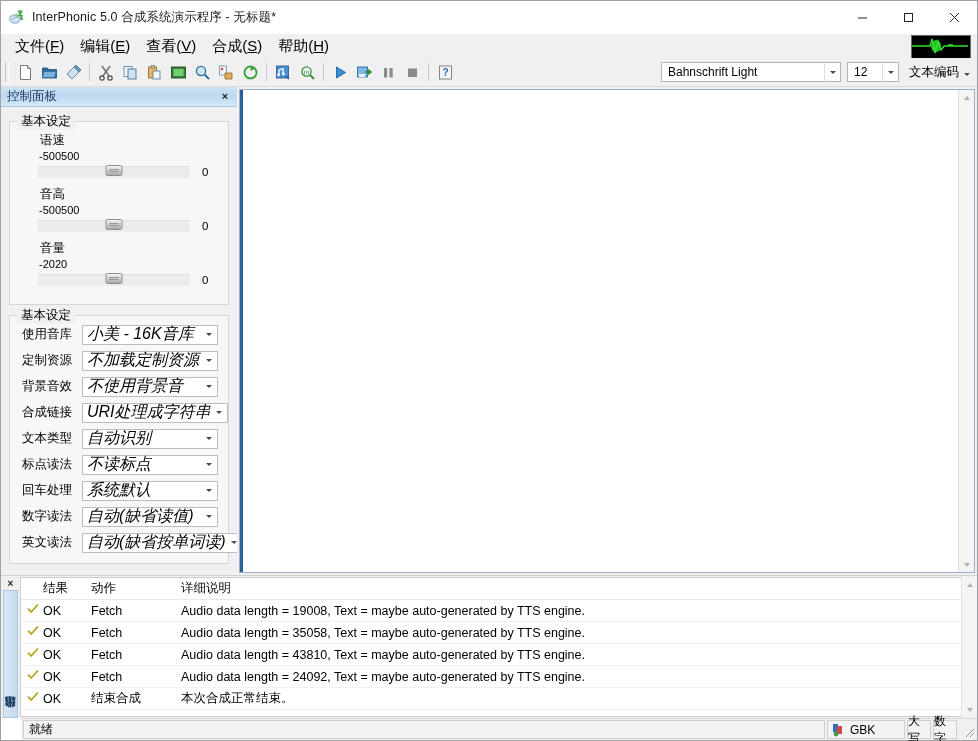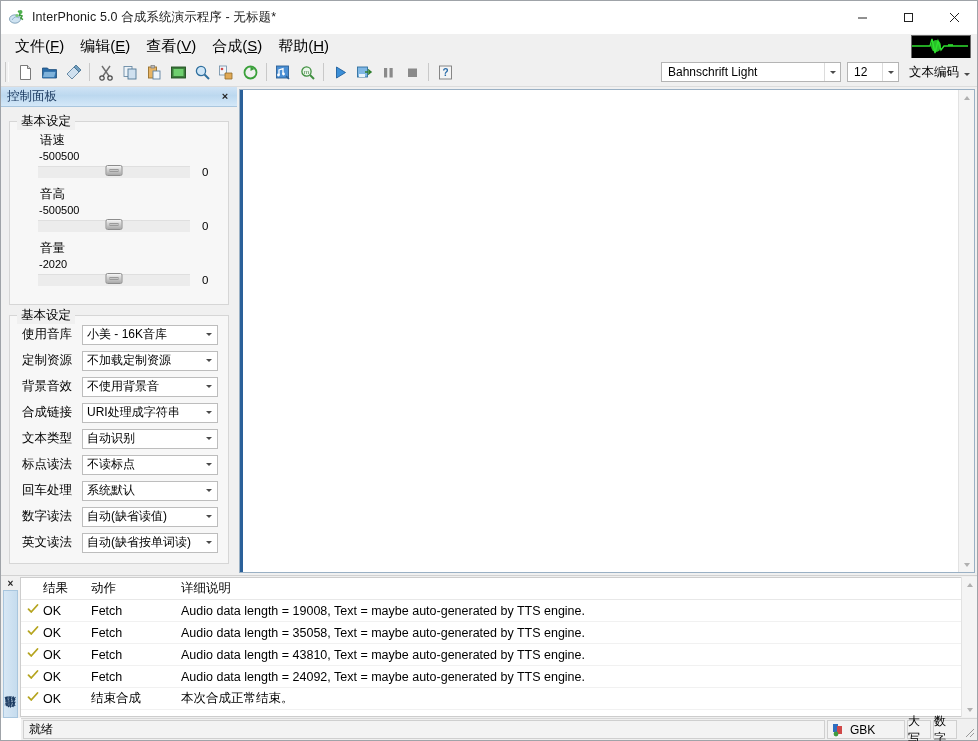--- a/index.html
+++ b/index.html
@@ -85,21 +85,21 @@
             background:linear-gradient(180deg,#f6f6f6 0%,#d8d8d8 35%,#a9a9a9 100%);
             border:1px solid #8d8d8d;box-sizing:border-box;}
   .sl-thumb::after{content:"";position:absolute;left:3px;right:3px;top:3px;bottom:3px;
                    background:#c6c6c6;border:1px solid #9a9a9a;box-sizing:border-box;}
   .sl-val{font-size:11.5px;margin-left:12px;margin-top:16px;color:#000;}
 
   .adv-row{display:flex;align-items:center;height:21px;margin-bottom:5px;}
   .adv-label{width:60px;font-size:12.5px;text-align:left;margin-left:4px;flex:none;}
   .adv-combo{flex:1;height:20px;background:#fff;border:1px solid #bdbdbd;display:flex;
              align-items:center;box-sizing:border-box;margin-right:2px;}
-  .adv-combo .cval{flex:1;padding-left:4px;font-size:12px;white-space:nowrap;overflow:hidden;}
+  .adv-combo .cval{flex:1;padding-left:4px;font-size:16px;white-space:nowrap;overflow:hidden;font-style:italic;}
   .adv-combo .carr{width:16px;height:18px;display:flex;align-items:center;justify-content:center;}
 
   
   .editorwrap{flex:1;min-width:0;display:flex;flex-direction:column;background:#f0f0f0;
               padding:2px 2px 2px 2px;box-sizing:border-box;}
   .editor{flex:1;display:flex;border:1px solid #9ab0c4;background:#fff;min-height:0;}
   .ed-left{width:3px;background:#2a6099;flex:none;}
   .ed-page{flex:1;background:#fff;position:relative;overflow:hidden;}
   .vscroll{width:15px;background:#f4f4f4;border-left:1px solid #e2e2e2;
            display:flex;flex-direction:column;flex:none;}

